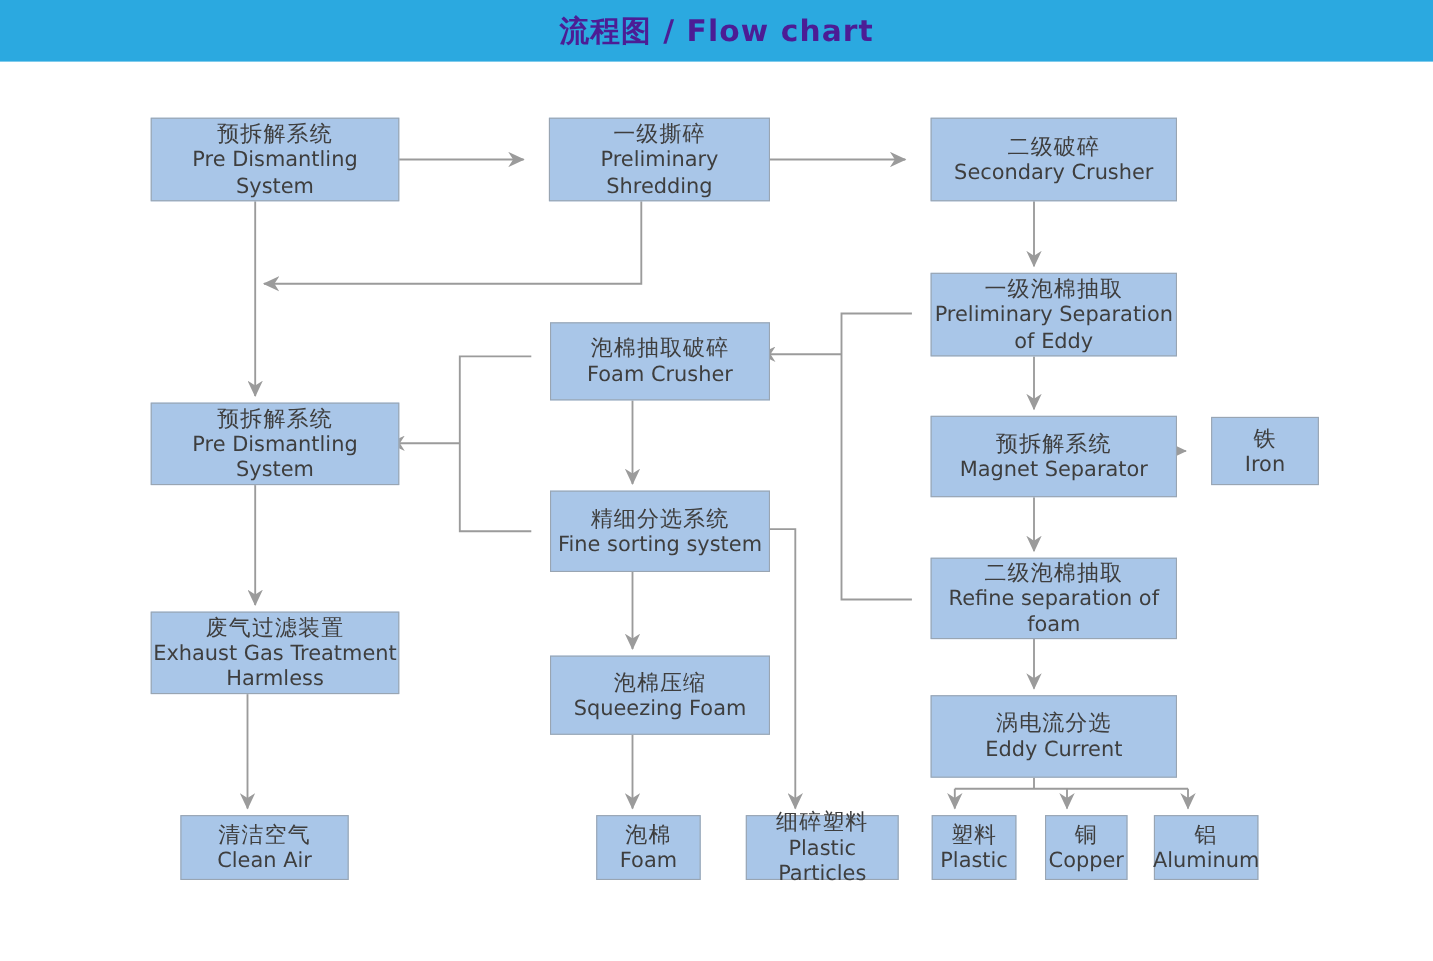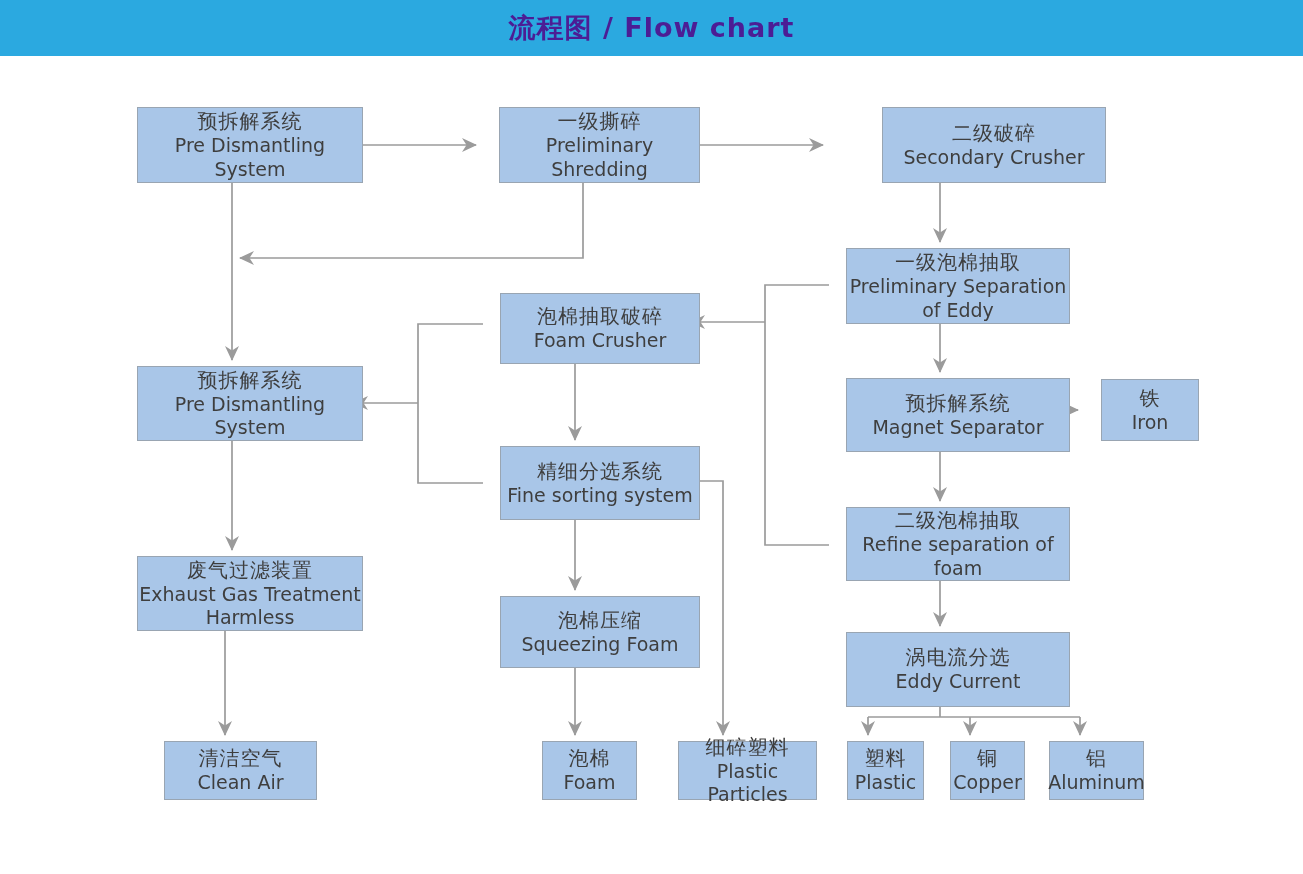--- a/index.html
+++ b/index.html
@@ -75,21 +75,21 @@
       </svg>
     <div id="nodes">
         <div class="node" style="left: 120px; top: 51px; width: 226px; height: 76px;">
           <div class="zh">预拆解系统</div>
           <div class="en">Pre Dismantling System</div>
         </div>
         <div class="node" style="left: 482px; top: 51px; width: 201px; height: 76px;">
           <div class="zh">一级撕碎</div>
           <div class="en">Preliminary Shredding</div>
         </div>
-        <div class="node" style="left: 829px; top: 51px; width: 224px; height: 76px; margin-left: 36px;">
+        <div class="node" style="left: 829px; top: 51px; width: 224px; height: 76px;">
           <div class="zh">二级破碎</div>
           <div class="en">Secondary Crusher</div>
         </div>
         <div class="node" style="left: 829px; top: 192px; width: 224px; height: 76px;">
           <div class="zh">一级泡棉抽取</div>
           <div class="en">Preliminary Separation of Eddy</div>
         </div>
         <div class="node" style="left: 483px; top: 237px; width: 200px; height: 71px; align-items: center;">
           <div class="zh">泡棉抽取破碎</div>
           <div class="en">Foam Crusher</div>

